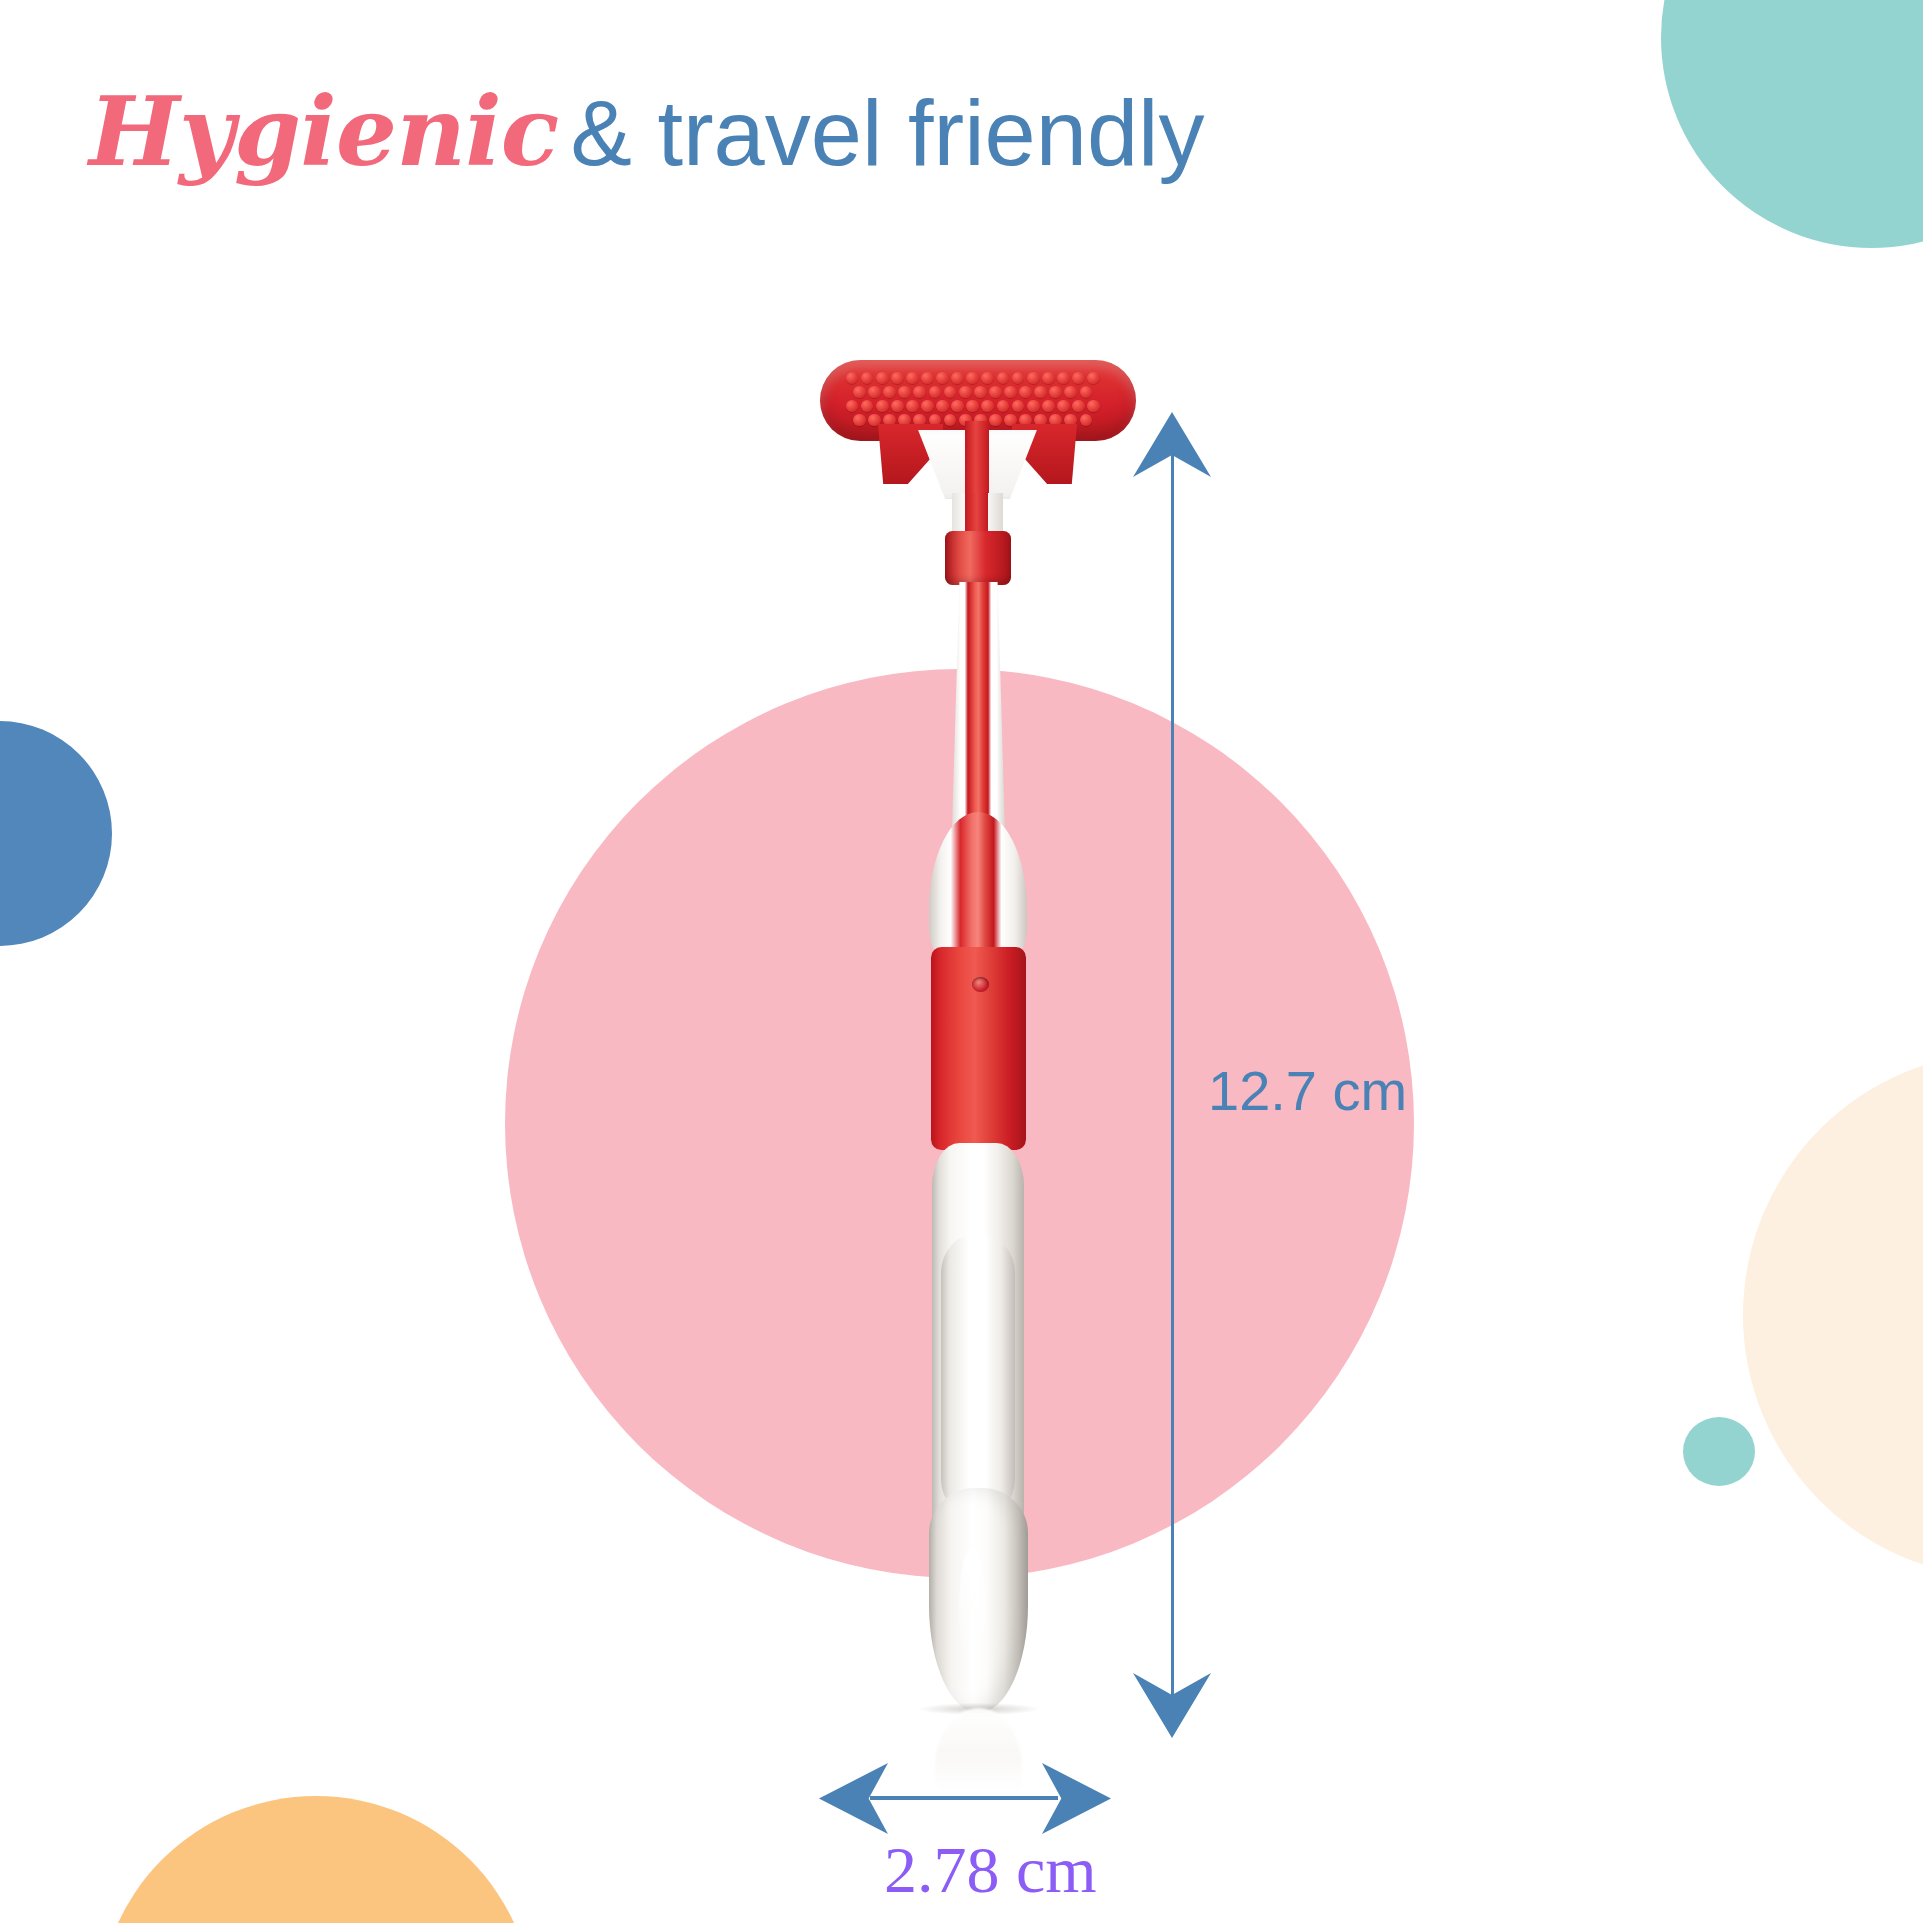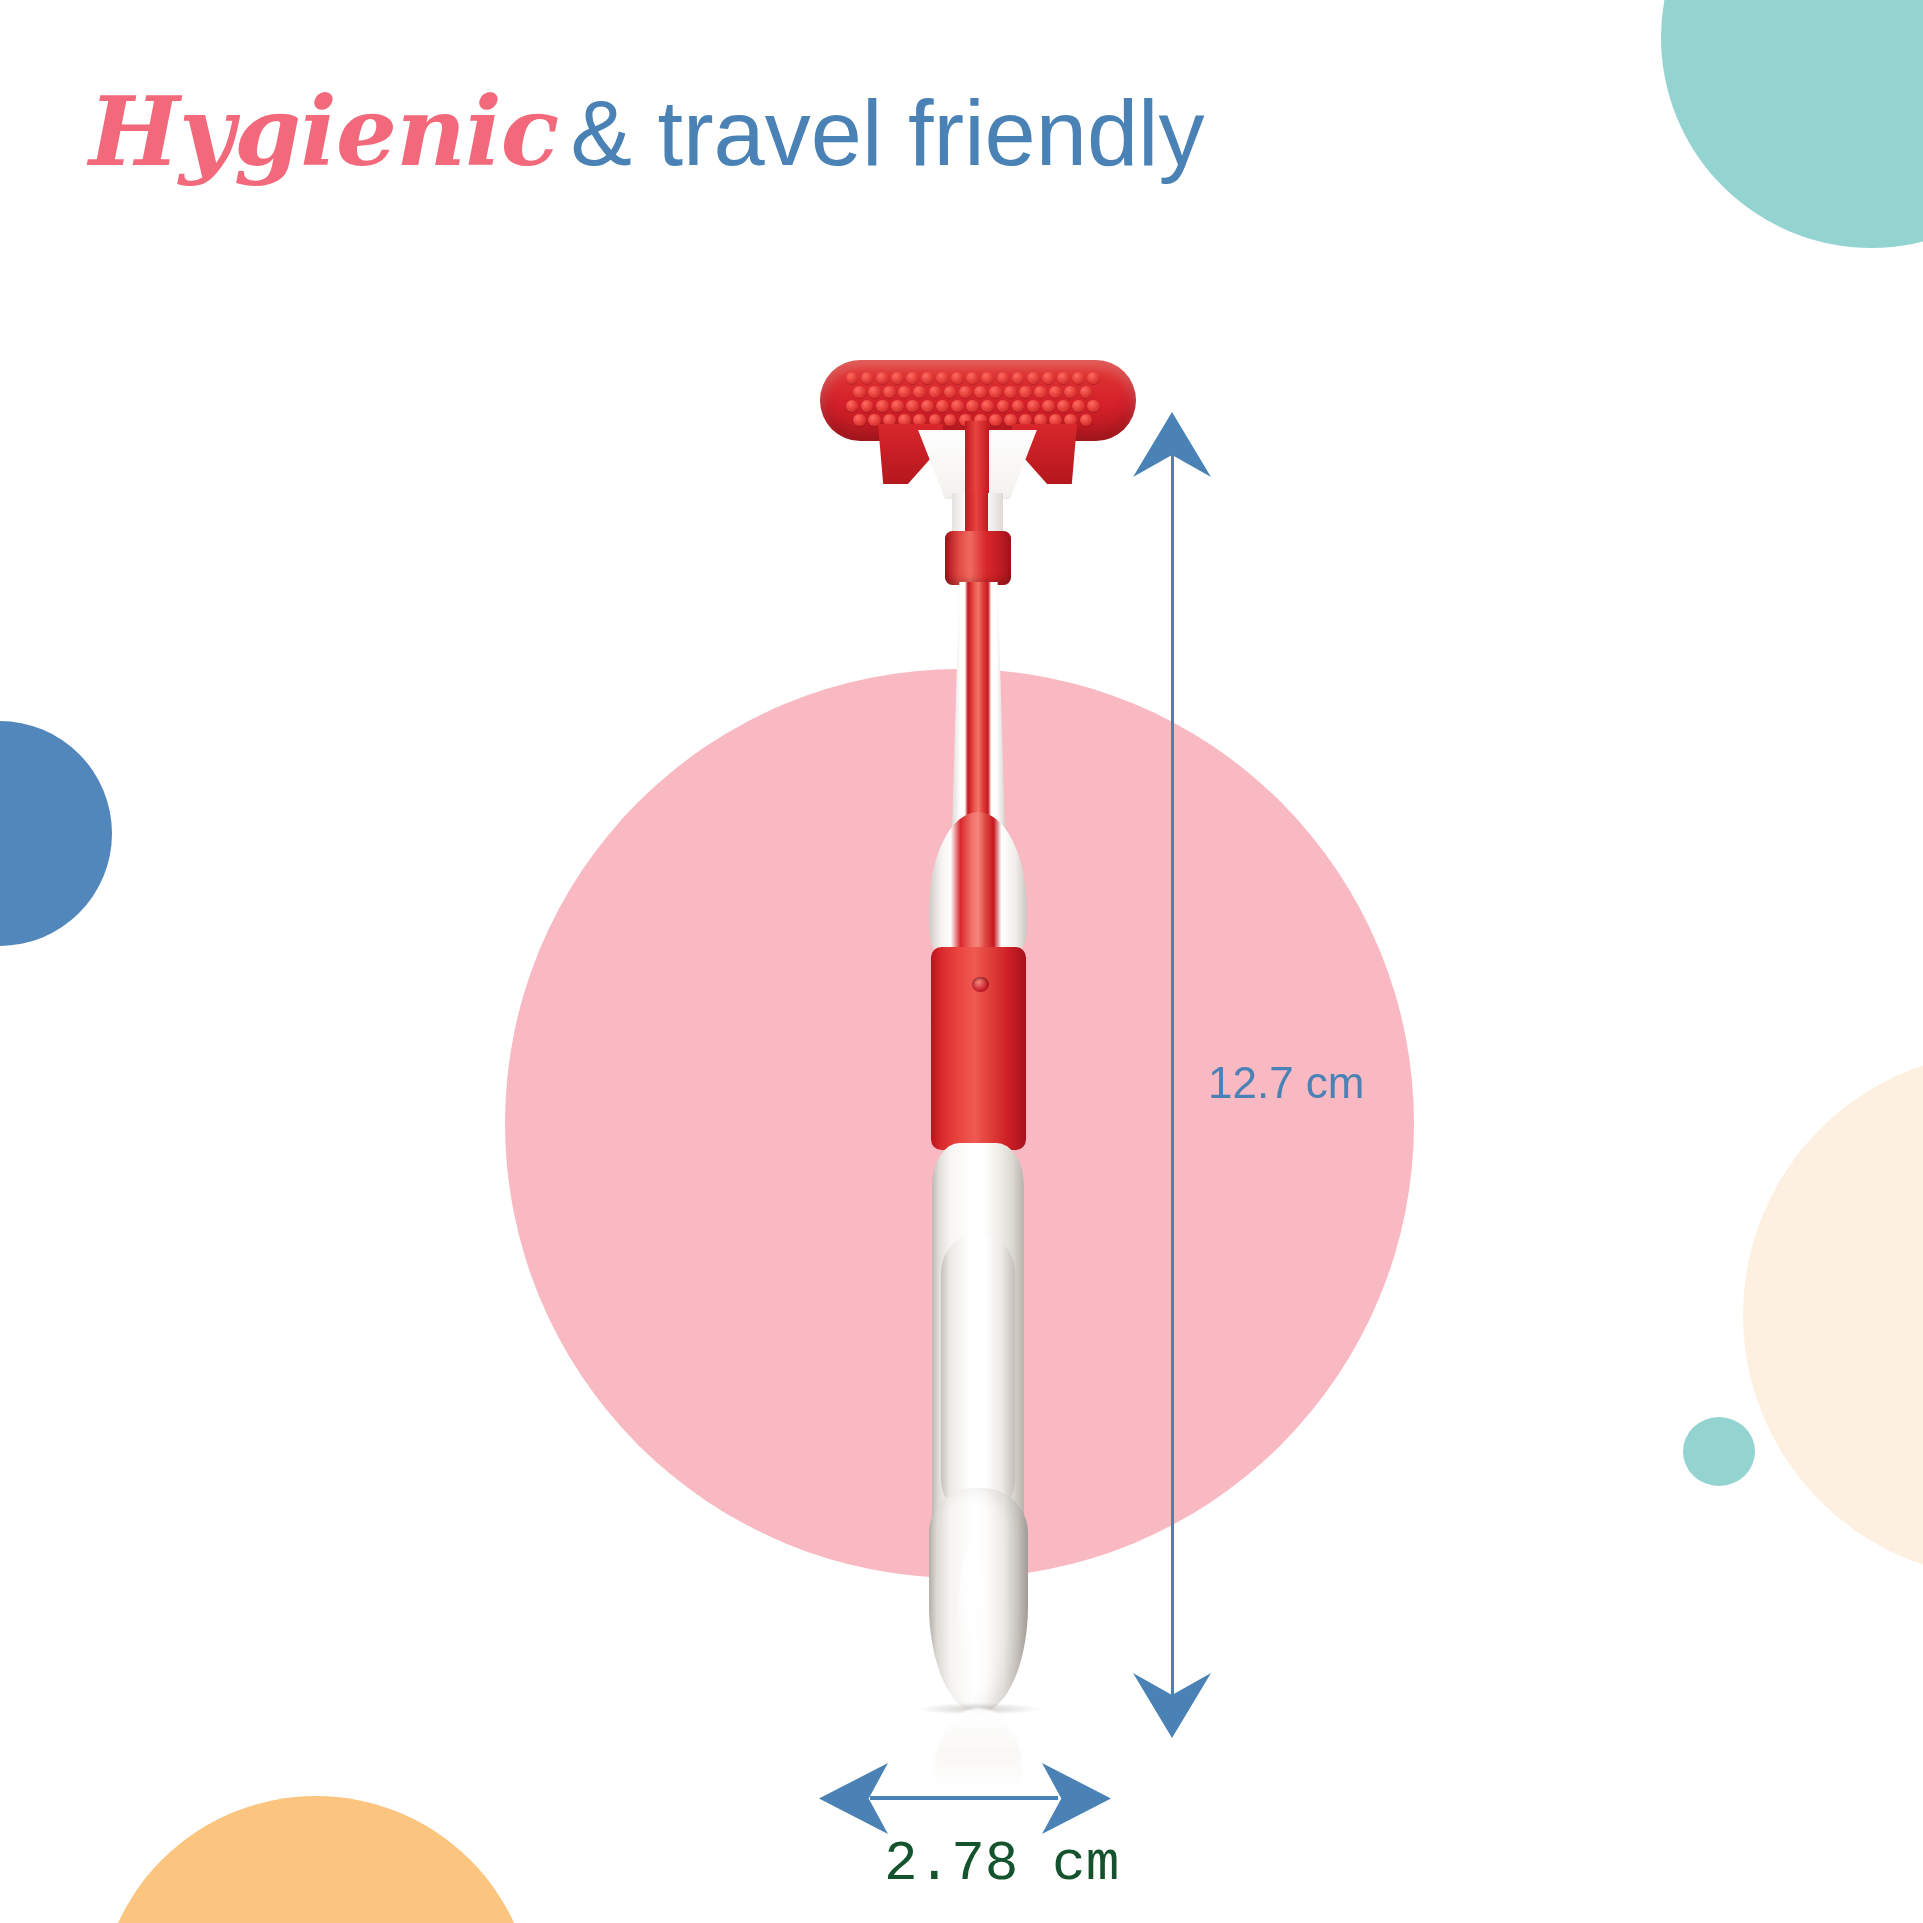--- a/index.html
+++ b/index.html
@@ -347,21 +347,21 @@
     top: 1673px;
     width: 78px;
     height: 65px;
     background: #4A82B5;
     clip-path: polygon(50% 100%, 0% 0%, 50% 34%, 100% 0%);
   }
   #dim-vertical-label {
     position: absolute;
     left: 1208px;
     top: 1058px;
-    font-size: 44px;
+    font-size: 56px;
     color: #4A82B5;
     font-family: "Liberation Sans", sans-serif;
     white-space: nowrap;
   }
 
   #dim-horizontal-line {
     left: 870px;
     top: 1796px;
     width: 188px;
   }
@@ -378,23 +378,23 @@
     top: 1763px;
     width: 69px;
     height: 71px;
     background: #4A82B5;
     clip-path: polygon(100% 50%, 0% 0%, 28% 50%, 0% 100%);
   }
   #dim-horizontal-label {
     position: absolute;
     left: 884px;
     top: 1832px;
-    font-size: 56px;
-    color: #14532d;
-    font-family: Liberation Mono, monospace;
+    font-size: 66px;
+    color: #8b5cf6;
+    font-family: Liberation Serif, serif;
     white-space: nowrap;
   }
 </style>
 </head>
 <body>
 
 <div id="canvas">
 
   <div class="blob" id="blob-teal-topright"></div>
   <div class="blob" id="blob-blue-left"></div>

